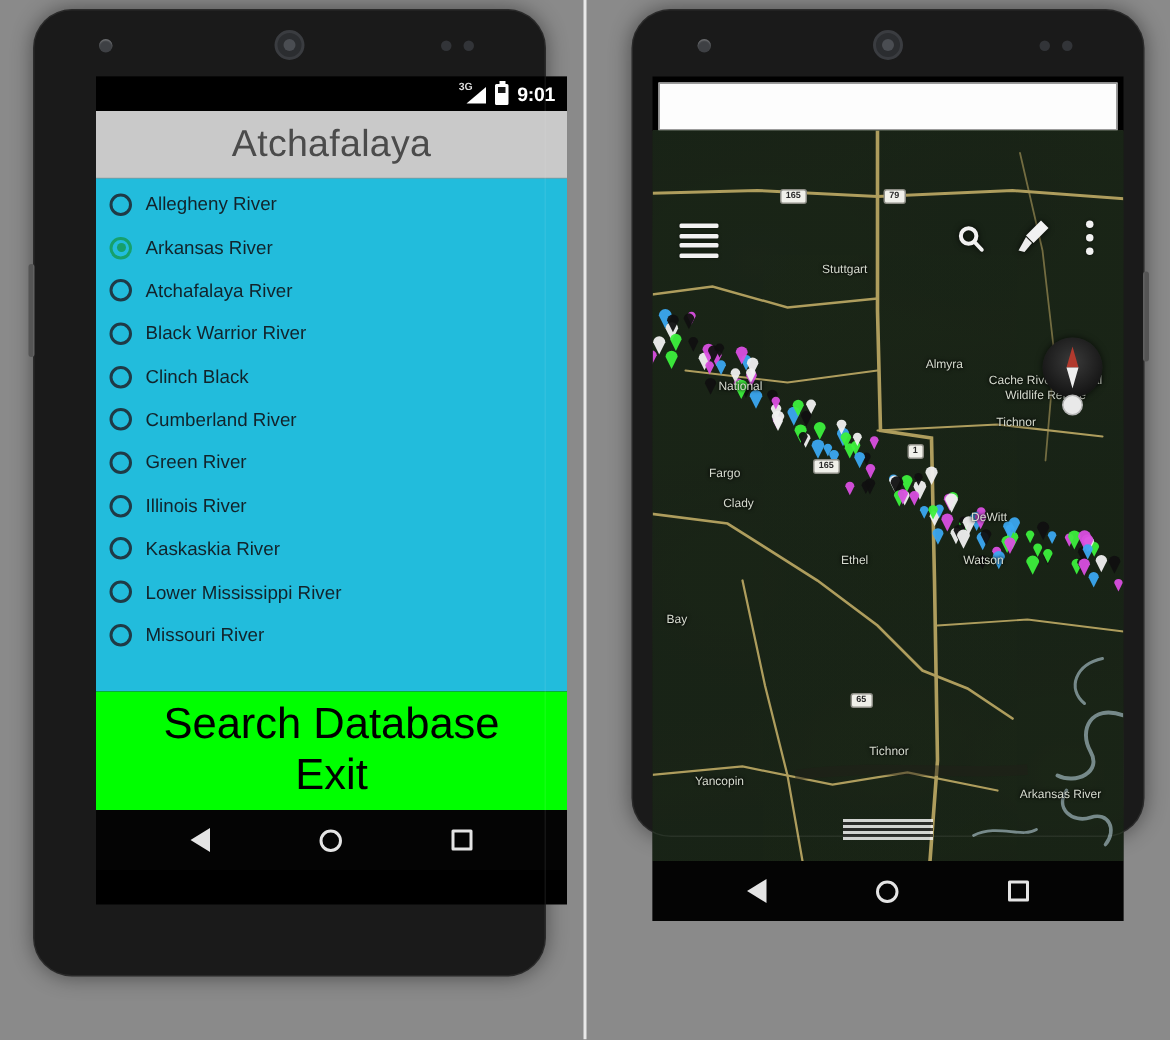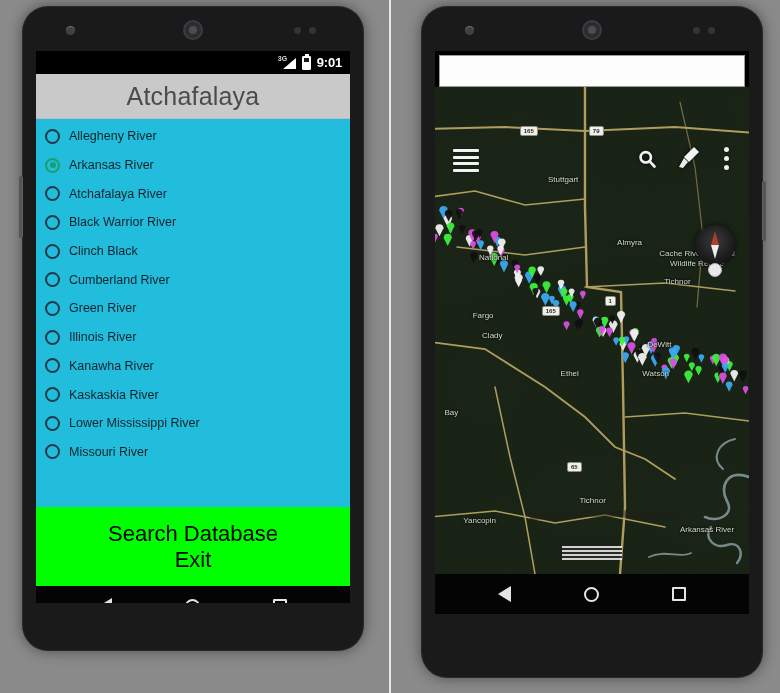--- a/index.html
+++ b/index.html
@@ -38,21 +38,21 @@
   }
   .phone::after {  
     content: "";
     position: absolute;
     inset: 0;
     border-radius: 26px;
     border: 1px solid rgba(255,255,255,0.07);
     pointer-events: none;
   }
   #phone-left  { left: 22px;  top: 6px;  width: 342px; height: 645px; }
-  #phone-right { left: 421px; top: 6px;  width: 342px; height: 672px; }
+  #phone-right { left: 421px; top: 6px;  width: 342px; height: 552px; }
 
   .phone-top {
     position: absolute;
     top: 0; left: 0; right: 0;
     height: 45px;
   }
   .earpiece-dot {
     position: absolute;
     top: 20px; left: 44px;
     width: 9px; height: 9px;
@@ -101,21 +101,21 @@
 
   
   .screen {
     position: absolute;
     left: 14px;
     top: 45px;
     width: 314px;
     background: #000;
     overflow: hidden;
   }
-  #screen-left  { height: 552px; }
+  #screen-left  { height: 552px; margin-left: 28px; }
   #screen-right { height: 563px; }
 
   
   .status-bar {
     height: 23px;
     background: #000;
     display: flex;
     align-items: center;
     justify-content: flex-end;
     padding-right: 8px;
@@ -172,21 +172,21 @@
   .app-title {
     font-size: 25px;
     color: #4b4b4b;
     font-family: "Liberation Sans", sans-serif;
     letter-spacing: 0.2px;
   }
 
   
   .river-list {
     background: #22bcdc;
-    height: 388px;
+    height: 342px;
     overflow: hidden;
     padding-top: 3px;
   }
   .river-row {
     display: flex;
     align-items: center;
     height: 28.7px;
     padding-left: 9px;
     gap: 9px;
   }
@@ -219,21 +219,21 @@
   
   .action-block {
     background: #00ff00;
     height: 79px;
     display: flex;
     flex-direction: column;
     align-items: center;
     justify-content: center;
   }
   .action-btn {
-    font-size: 22px;
+    font-size: 29px;
     color: #000;
     line-height: 1.15;
     font-family: "Liberation Sans", sans-serif;
     background: transparent;
     border: none;
     cursor: pointer;
     padding: 0;
   }
 
   
@@ -470,24 +470,20 @@
           <div class="river-row">
             <div class="radio"></div>
             <div class="river-label">Green River</div>
           </div>
           <div class="river-row">
             <div class="radio"></div>
             <div class="river-label">Illinois River</div>
           </div>
           <div class="river-row">
             <div class="radio"></div>
-            <div class="river-label">Kanawha River</div>
-          </div>
-          <div class="river-row">
-            <div class="radio"></div>
             <div class="river-label">Kaskaskia River</div>
           </div>
           <div class="river-row">
             <div class="radio"></div>
             <div class="river-label">Lower Mississippi River</div>
           </div>
           <div class="river-row">
             <div class="radio"></div>
             <div class="river-label">Missouri River</div>
           </div>

